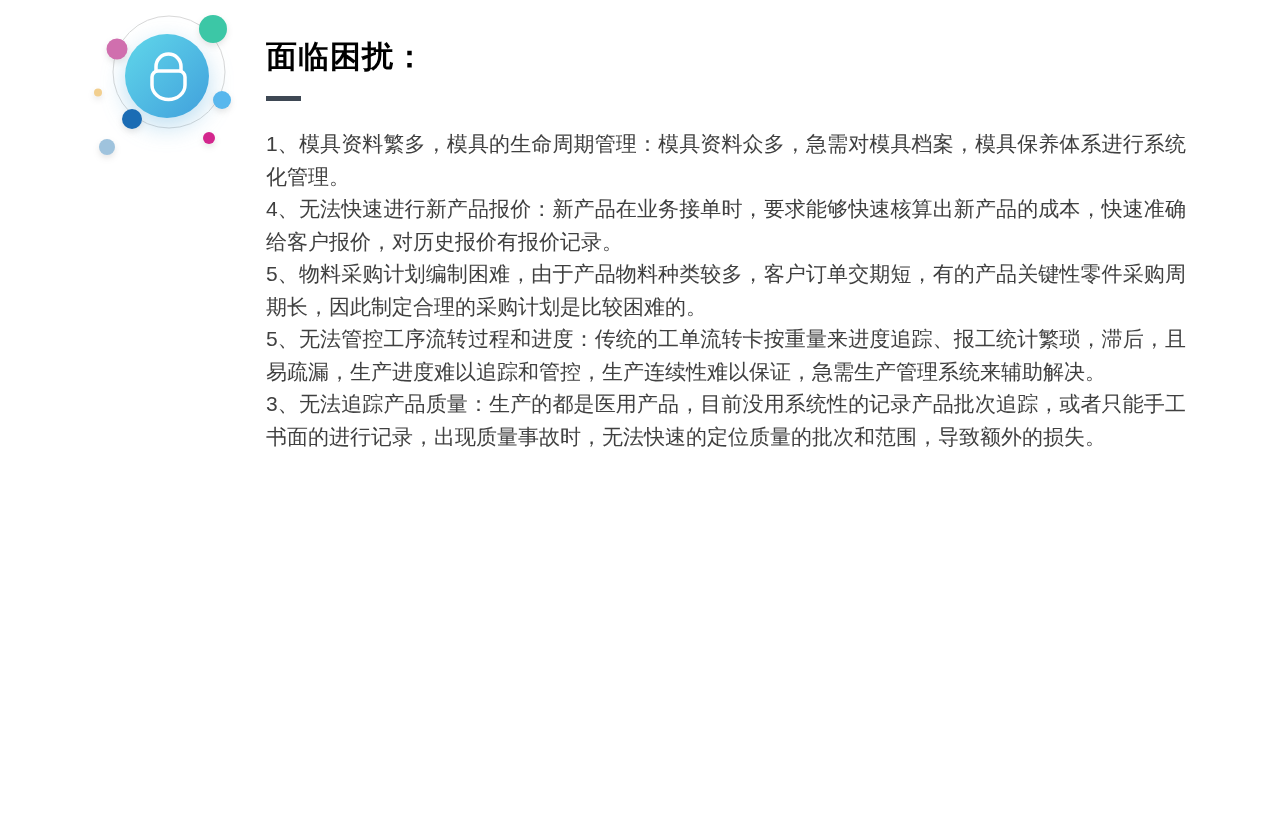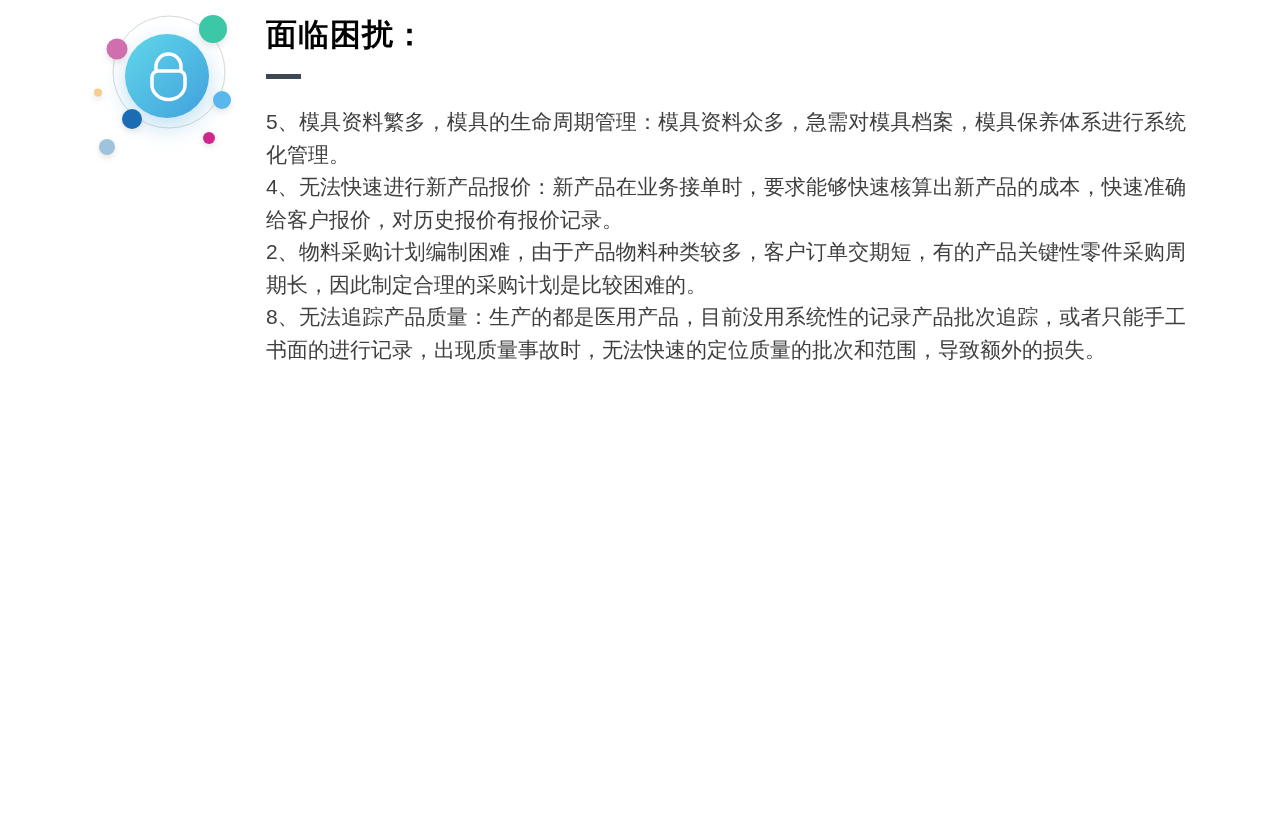--- a/index.html
+++ b/index.html
@@ -21,21 +21,21 @@
   }
   .decor .badge-circle {
     filter: drop-shadow(0px 9px 12px rgba(73,164,216,0.35));
   }
   .decor .dot {
     filter: drop-shadow(0px 3px 3px rgba(0,0,0,0.10));
   }
   .content {
     position: absolute;
     left: 266px;
-    top: 16px;
+    top: 38px;
     width: 920px;
   }
   .title {
     font-size: 31px;
     line-height: 38px;
     font-weight: 700;
     color: #000000;
     letter-spacing: 1px;
   }
   .title-underline {
@@ -83,20 +83,21 @@
     <circle class="dot" cx="47" cy="119" r="10" fill="#1b6cb4"></circle>
     <circle class="dot" cx="124" cy="138" r="6" fill="#d3268d"></circle>
     <circle class="dot" cx="22" cy="147" r="8" fill="#9fc3dd"></circle>
   </svg>
 
   <div class="content">
     <h1 class="title">面临困扰：</h1>
     <div class="title-underline"></div>
 
     <div class="body-text">
-      <p>5、模具资料繁多，模具的生命周期管理：模具资料众多，急需对模具档案，模具保养体系进行系统化管理。</p>
+      <p>1、模具资料繁多，模具的生命周期管理：模具资料众多，急需对模具档案，模具保养体系进行系统化管理。</p>
       <p>4、无法快速进行新产品报价：新产品在业务接单时，要求能够快速核算出新产品的成本，快速准确给客户报价，对历史报价有报价记录。</p>
-      <p>2、物料采购计划编制困难，由于产品物料种类较多，客户订单交期短，有的产品关键性零件采购周期长，因此制定合理的采购计划是比较困难的。</p>
-      <p>8、无法追踪产品质量：生产的都是医用产品，目前没用系统性的记录产品批次追踪，或者只能手工书面的进行记录，出现质量事故时，无法快速的定位质量的批次和范围，导致额外的损失。</p>
+      <p>5、物料采购计划编制困难，由于产品物料种类较多，客户订单交期短，有的产品关键性零件采购周期长，因此制定合理的采购计划是比较困难的。</p>
+      <p>5、无法管控工序流转过程和进度：传统的工单流转卡按重量来进度追踪、报工统计繁琐，滞后，且易疏漏，生产进度难以追踪和管控，生产连续性难以保证，急需生产管理系统来辅助解决。</p>
+      <p>3、无法追踪产品质量：生产的都是医用产品，目前没用系统性的记录产品批次追踪，或者只能手工书面的进行记录，出现质量事故时，无法快速的定位质量的批次和范围，导致额外的损失。</p>
     </div>
   </div>
 
 </div>
 
 </body></html>

